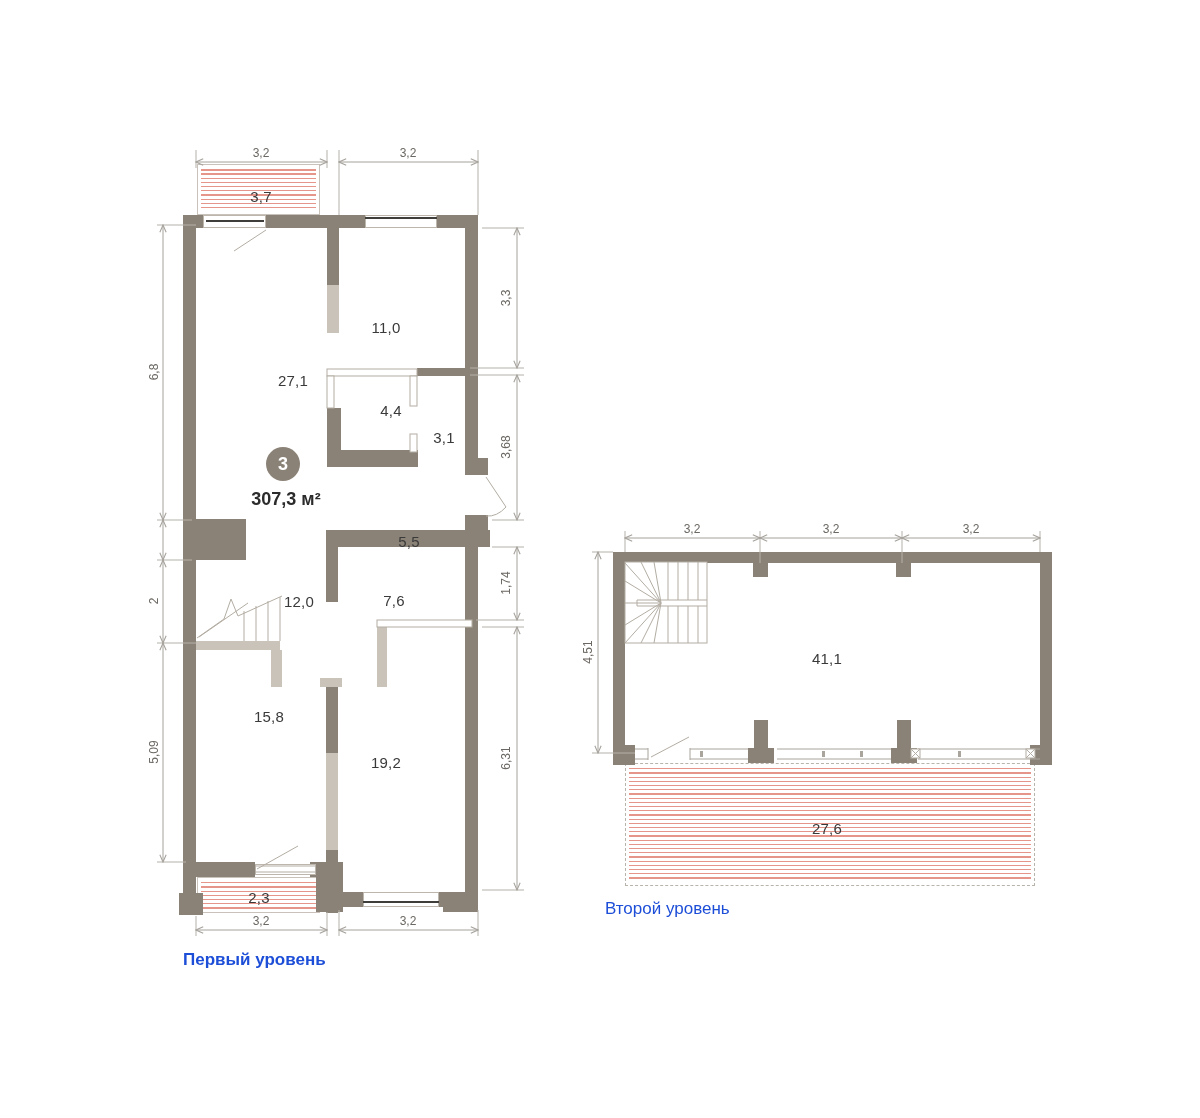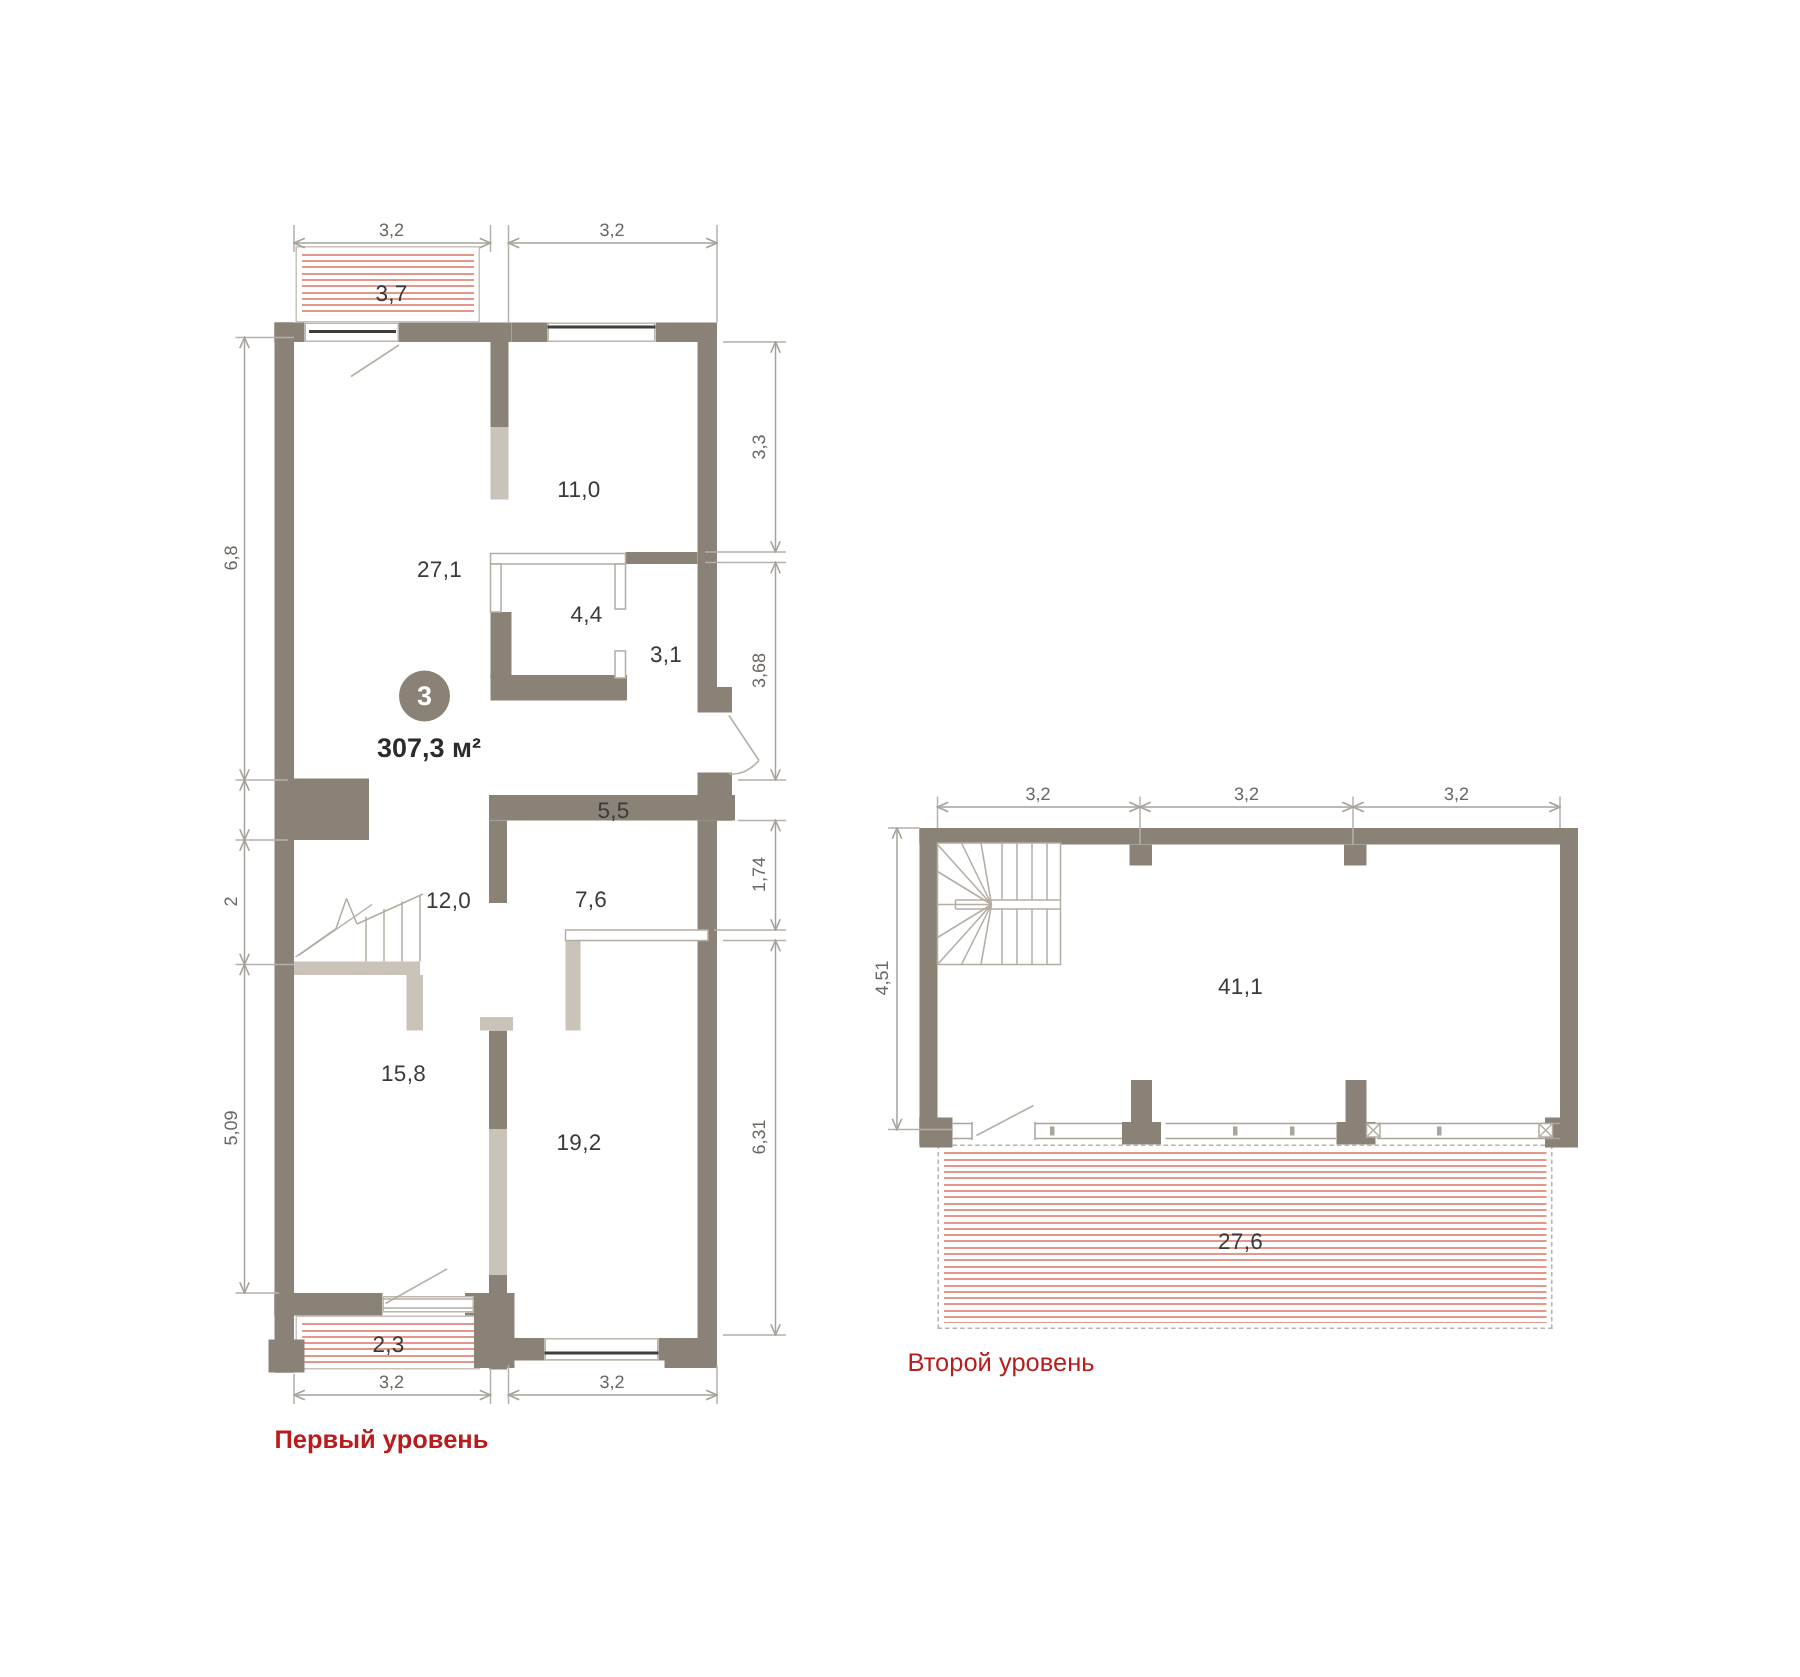--- a/index.html
+++ b/index.html
@@ -15,21 +15,21 @@
   svg.overlay{position:absolute;left:0;top:0;pointer-events:none;}
   .thin{fill:#fff;stroke:#b3ada3;stroke-width:1;}
   .ln{stroke:#b3ada3;stroke-width:1;fill:none;}
   .frame{stroke:#3f3e3b;stroke-width:2;fill:none;}
   .dimln{stroke:#a6a29c;stroke-width:1;fill:none;}
   .extln{stroke:#b5b1aa;stroke-width:1;fill:none;}
   .glz{stroke:#a9a49c;stroke-width:1;fill:none;}
   text.dim{font-family:"Liberation Sans",sans-serif;font-size:12px;fill:#6b6762;text-anchor:middle;}
   .rl{position:absolute;transform:translate(-50%,-50%);font-size:15px;color:#3a3a3a;
       letter-spacing:.2px;white-space:nowrap;}
-  .lvl{position:absolute;font-size:17px;font-weight:500;color:#b91c1c;white-space:nowrap;}
+  .lvl{position:absolute;font-size:17px;font-weight:500;color:#1d4ed8;white-space:nowrap;}
   .badge{position:absolute;width:34px;height:34px;border-radius:50%;background:#8b8277;
          color:#fff;font-size:18px;font-weight:bold;text-align:center;line-height:34px;}
   .area{position:absolute;transform:translate(-50%,-50%);font-size:18px;font-weight:600;
         color:#2b2b2b;white-space:nowrap;}
 </style>
 </head>
 <body>
 
 <div id="canvas">
 

